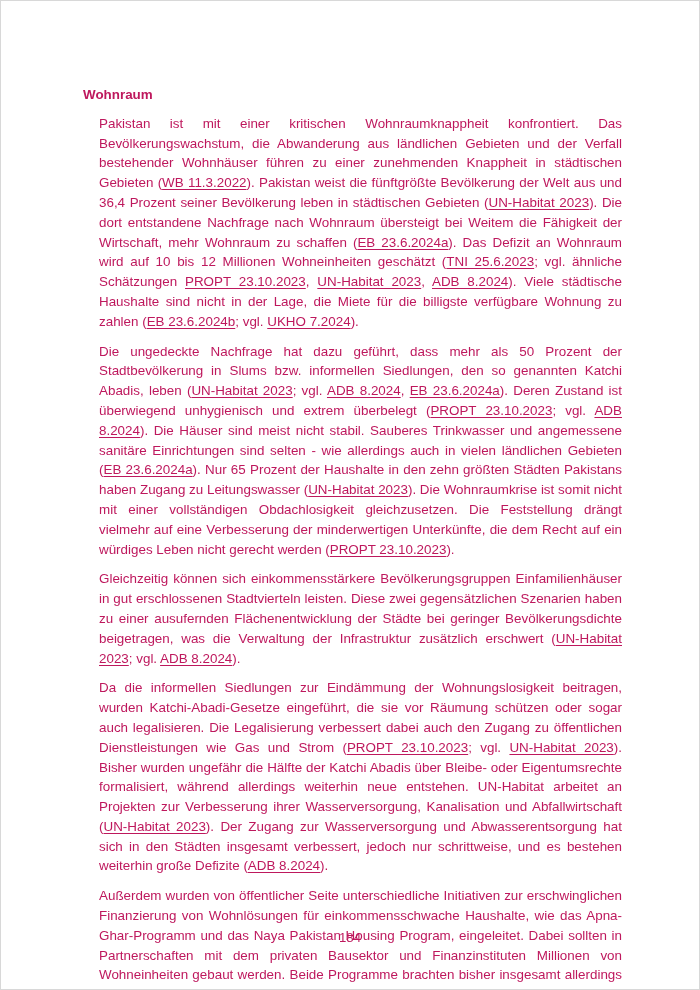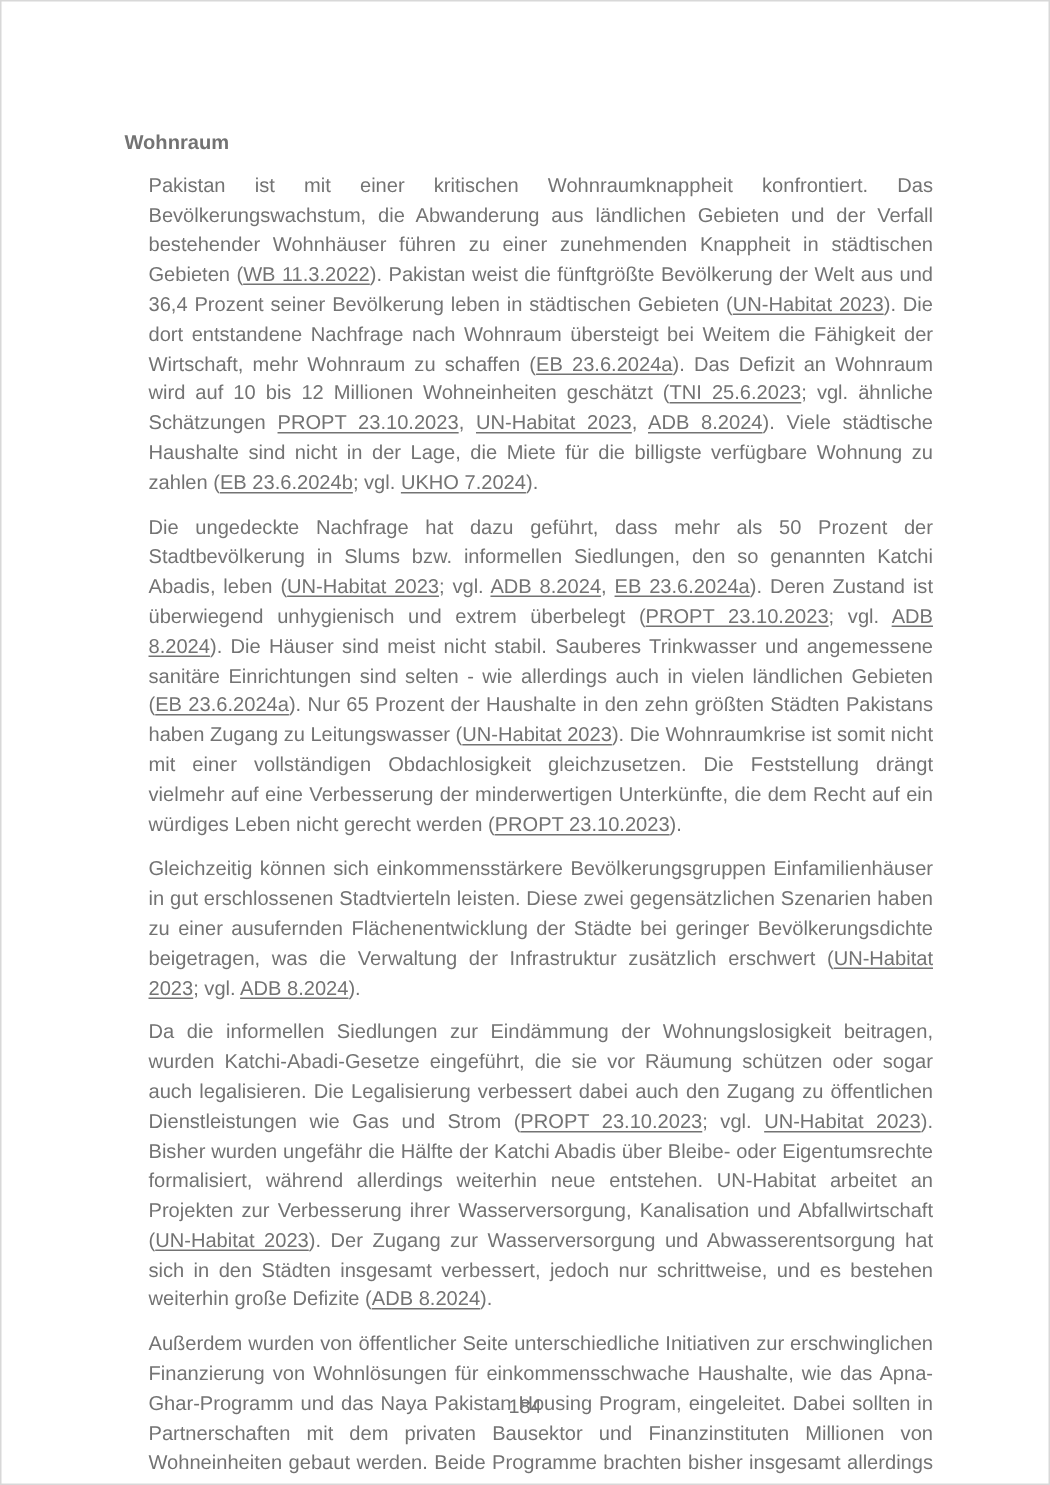--- a/index.html
+++ b/index.html
@@ -8,21 +8,21 @@
     background: #ffffff;
   }
   .page {
     position: relative;
     width: 700px;
     height: 990px;
     box-sizing: border-box;
     background: #ffffff;
     border: 1px solid #d8d8d8;
     font-family: "Liberation Sans", "DejaVu Sans", sans-serif;
-    color: #737373;
+    color: #be185d;
     overflow: hidden;
   }
   .content {
     position: absolute;
     top: 84px;
     left: 82px;
     width: 539px;
   }
   .heading {
     font-size: 13.4px;

